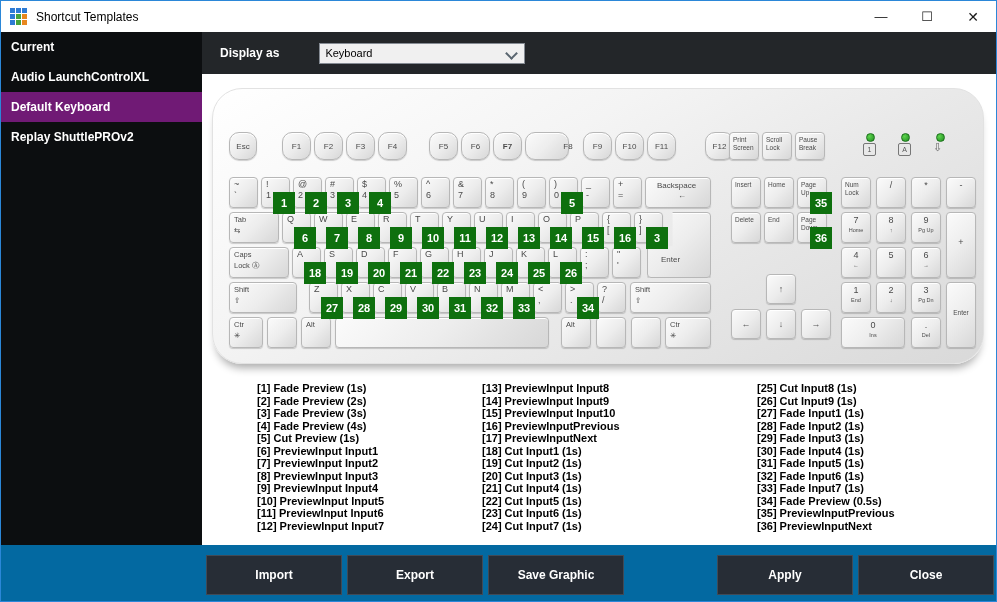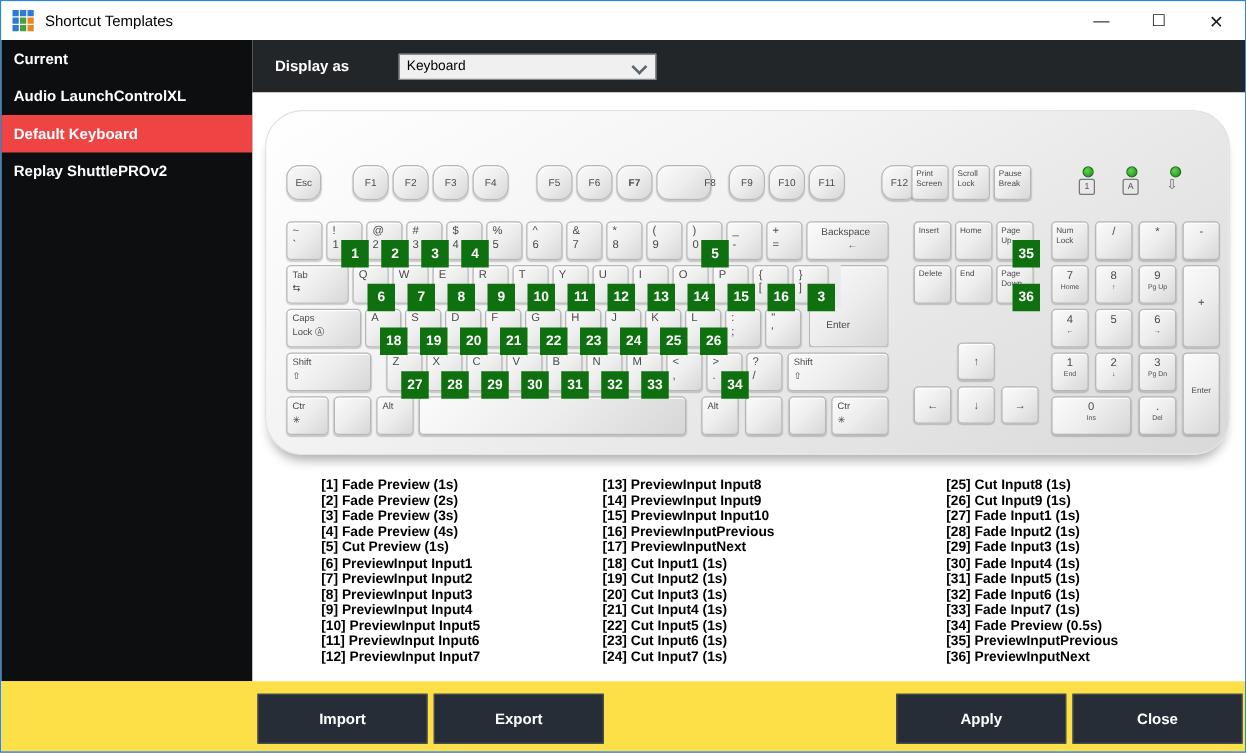--- a/index.html
+++ b/index.html
@@ -11,21 +11,21 @@
     grid-template-columns:repeat(3,5px);grid-template-rows:repeat(3,5px);gap:1px;}
   .app-icon div{width:5px;height:5px;}
   .title-text{margin-left:9px;font-size:12px;color:#000;}
   .win-controls{margin-left:auto;display:flex;height:100%;}
   .win-btn{width:46px;display:flex;align-items:center;justify-content:center;font-size:13px;color:#1a1a1a;cursor:default;}
   .win-btn.close{font-size:14px;}
   
   .body-row{display:flex;height:513px;}
   .sidebar{width:201px;background:#0c0e10;flex:none;}
   .sidebar-item{height:30px;line-height:30px;padding-left:10px;color:#fff;font-size:12px;font-weight:bold;cursor:default;}
-  .sidebar-item.selected{background:#ef4444;}
+  .sidebar-item.selected{background:#701a75;}
   .main{flex:1;display:flex;flex-direction:column;min-width:0;}
   .header-strip{height:42px;background:#232629;display:flex;align-items:center;flex:none;}
   .display-as{color:#fff;font-weight:bold;font-size:12px;margin-left:18px;}
   .dropdown{margin-left:40px;width:206px;height:21px;background:#f0f0f0;border:1px solid #858b93;
     display:flex;align-items:center;font-size:11px;color:#000;padding-left:5px;position:relative;box-sizing:border-box;}
   .chev{position:absolute;right:8px;top:5px;width:7px;height:7px;border-right:2px solid #5a6670;
     border-bottom:2px solid #5a6670;transform:rotate(45deg);}
   .content{flex:1;background:#fff;position:relative;}
   
   .kb-body{position:absolute;left:10px;top:14px;width:770px;height:274px;border-radius:30px;
@@ -53,21 +53,21 @@
   .badge{position:absolute;right:-6px;bottom:-7px;width:22px;height:22px;background:#0e700e;
     color:#fff;font-weight:bold;font-size:11px;line-height:22px;text-align:center;z-index:5;}
   .led-dot{position:absolute;top:44px;width:7px;height:7px;border-radius:50%;
     background:radial-gradient(circle at 35% 35%,#5ed44e,#1f8c1f);border:1px solid #1a711a;}
   .led-box{position:absolute;top:54px;width:11px;height:11px;border:1px solid #777;border-radius:2px;
     font-size:7px;line-height:11px;text-align:center;color:#555;}
   .led-glyph{position:absolute;top:52px;font-size:11px;color:#666;}
   
   .sc-col{position:absolute;top:308px;font-weight:bold;font-size:11px;line-height:12.5px;color:#000;}
   
-  .footer{height:56px;background:#fde047;position:relative;flex:none;}
+  .footer{height:56px;background:#0369a1;position:relative;flex:none;}
   .fbtn{position:absolute;top:10px;width:136px;height:40px;background:#272d36;border:1px solid #404a56;
     color:#fff;font-weight:bold;font-size:12px;display:flex;align-items:center;justify-content:center;
     box-sizing:border-box;cursor:default;}
 </style>
 </head>
 <body>
 
 <div class="window">
   <div class="titlebar">
     <div class="app-icon" id="app-icon">
@@ -543,16 +543,17 @@
               <div>[36] PreviewInputNext</div>
             </div>
           </div>
       </div>
     </div>
   </div>
 
   <div class="footer" id="footer">
       <div class="fbtn" style="left: 205px;">Import</div>
       <div class="fbtn" style="left: 346px;">Export</div>
+      <div class="fbtn" style="left: 487px;">Save Graphic</div>
       <div class="fbtn" style="left: 716px;">Apply</div>
       <div class="fbtn" style="left: 857px;">Close</div>
     </div>
 </div>
 
 </body></html>

